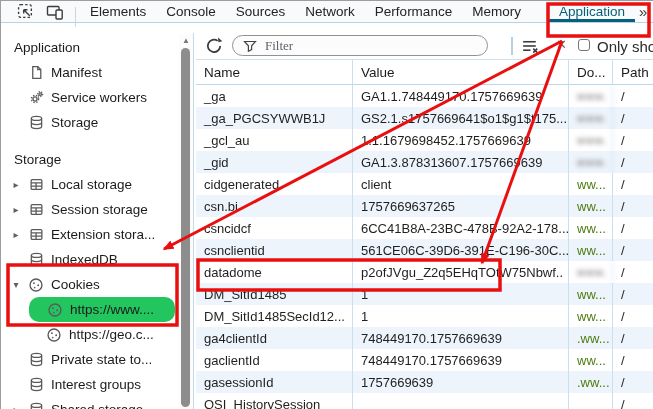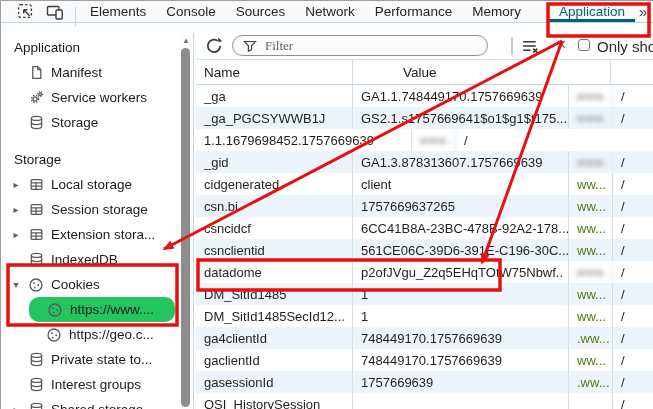--- a/index.html
+++ b/index.html
@@ -45,21 +45,21 @@
   .pill input{border:none;outline:none;background:transparent;font-size:13px;color:#3c3c3c;width:180px;
     font-family:Liberation Serif, serif;}
   .pill input::placeholder{color:#5f6368;opacity:1;}
   .mt-divider{position:absolute;left:315px;top:4px;width:2px;height:18px;background:#b9d0e3;}
   .clearf{position:absolute;left:325px;top:4px;width:19px;height:19px;cursor:pointer;}
   .xicon{position:absolute;left:360px;top:4px;font-size:13px;color:#5f5f5f;cursor:pointer;}
   .cbx{position:absolute;left:382px;top:6px;width:12px;height:12px;border:1.4px solid #767676;border-radius:3px;background:#fff;cursor:pointer;box-sizing:border-box;}
   .onlylbl{position:absolute;left:401px;top:5px;font-size:15px;color:#2b2b2b;white-space:nowrap;cursor:pointer;}
   
   .ctable{position:absolute;left:195px;top:58px;right:0;bottom:0;overflow:hidden;font-size:13px;}
-  .thead{display:flex;height:26px;border-top:1px solid #cfe0ef;border-bottom:1px solid #bcd6ea;box-sizing:border-box;background:#fff;gap:42px;}
+  .thead{display:flex;height:26px;border-top:1px solid #cfe0ef;border-bottom:1px solid #bcd6ea;box-sizing:border-box;background:#fff;}
   .thead .tcell{font-size:13.5px;color:#1a1a1a;cursor:pointer;}
   .trow{display:flex;height:22px;}
   .trow:nth-child(even){background:#edf4fb;}
   .tcell{padding:0 4px 0 8px;display:flex;align-items:center;white-space:nowrap;overflow:hidden;
     border-right:1px solid #cbdff0;box-sizing:border-box;flex:none;}
   .c-name{width:157px;}
   .c-value{width:216px;}
   .c-domain{width:44px;color:#4d7c0f;}
   .c-path{flex:1;border-right:none;}
   .blurred{filter:blur(2.5px);color:#6f6a6a;font-size:11px;letter-spacing:1px;}
@@ -315,20 +315,21 @@
         <div class="tcell c-domain blurred">www.</div>
         <div class="tcell c-path">/</div>
       </div>
         <div class="trow">
         <div class="tcell c-name">_ga_PGCSYWWB1J</div>
         <div class="tcell c-value">GS2.1.s1757669641$o1$g1$t175...</div>
         <div class="tcell c-domain blurred">www.</div>
         <div class="tcell c-path">/</div>
       </div>
         <div class="trow">
+        <div class="tcell c-name">_gcl_au</div>
         <div class="tcell c-value">1.1.1679698452.1757669639</div>
         <div class="tcell c-domain blurred">www.</div>
         <div class="tcell c-path">/</div>
       </div>
         <div class="trow">
         <div class="tcell c-name">_gid</div>
         <div class="tcell c-value">GA1.3.878313607.1757669639</div>
         <div class="tcell c-domain blurred">www.</div>
         <div class="tcell c-path">/</div>
       </div>

